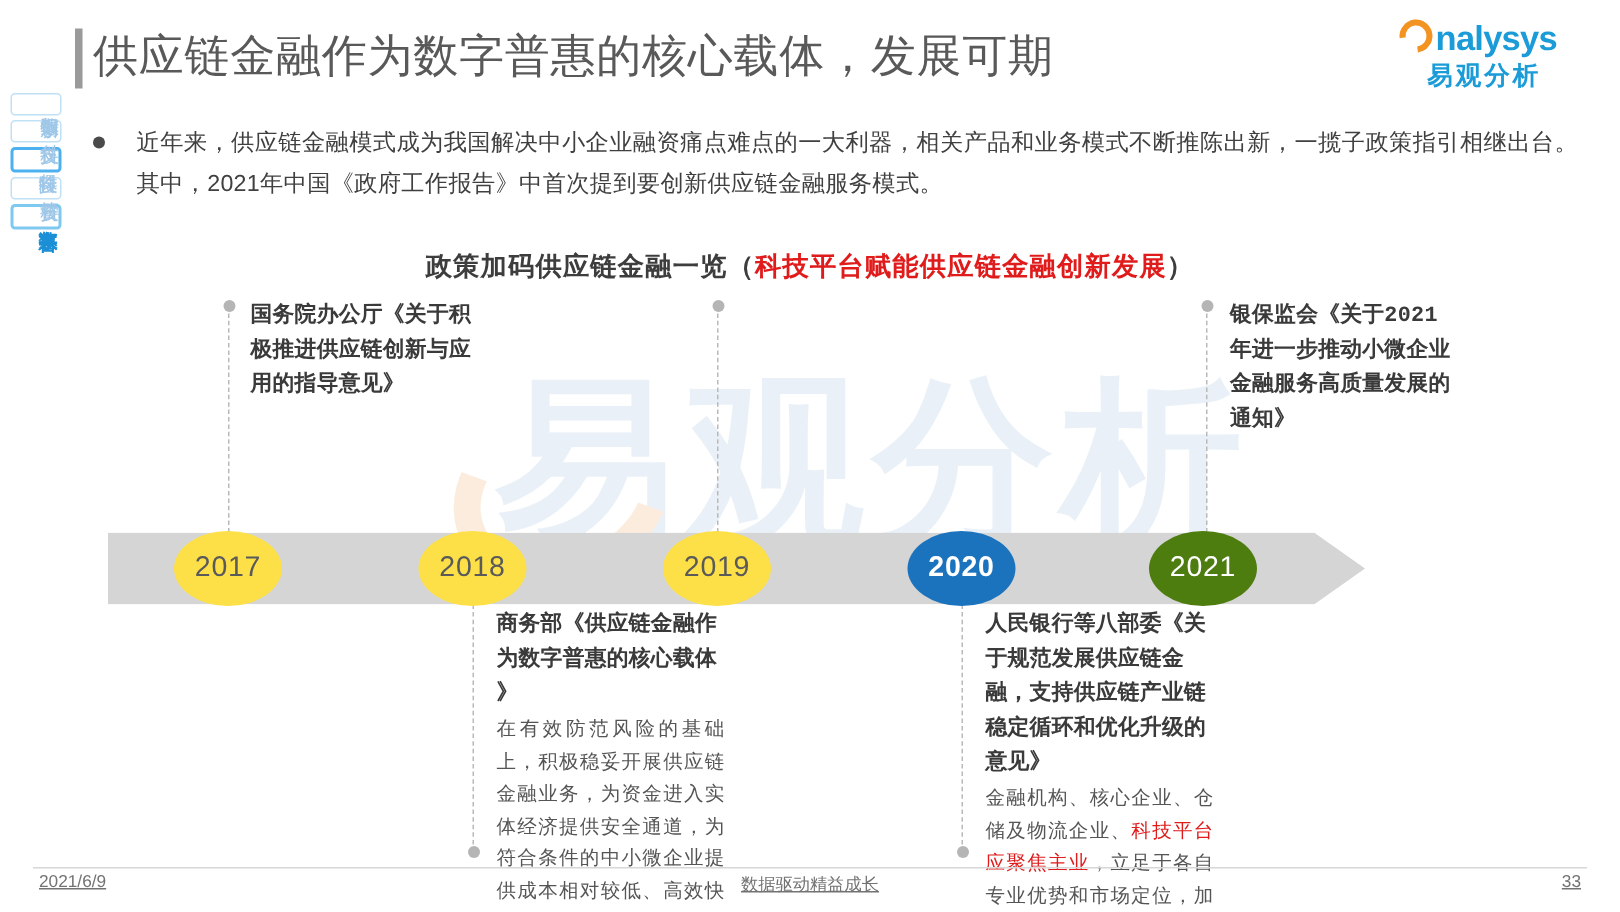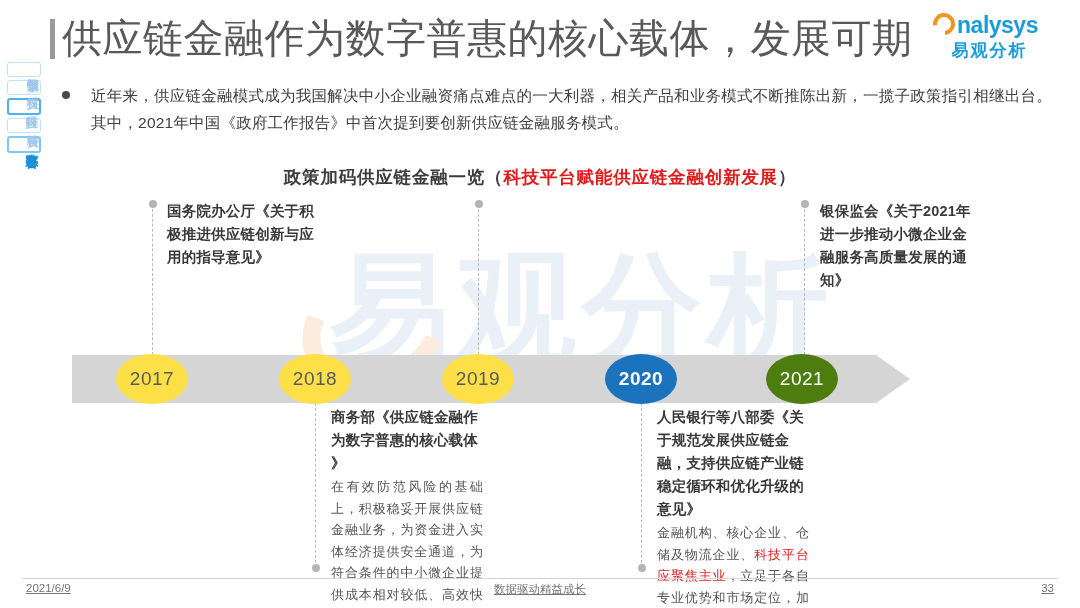--- a/index.html
+++ b/index.html
@@ -79,21 +79,21 @@
   #header-accent {
     position: absolute;
     left: 50px; top: 19px;
     width: 5px; height: 40px;
     background: #9a9a9a;
     z-index: 4;
   }
   #page-title {
     position: absolute;
     left: 62px; top: 18px;
-    font-size: 40px;
+    font-size: 30px;
     line-height: 40px;
     color: #595959;
     font-weight: normal;
     letter-spacing: .5px;
     white-space: nowrap;
     z-index: 4;
   }
 
   
   #logo {
@@ -216,20 +216,21 @@
     border-radius: 50%;
     background: #b5b5b5;
   }
   .connector.up .knob { top: -4px; }
   .connector.down .knob { bottom: -4px; }
 
   
   .card {
     position: absolute;
     z-index: 3;
+    font-family: Liberation Mono, monospace;
   }
   .card-title {
     font-size: 14.5px;
     font-weight: bold;
     color: #3a3a3a;
     line-height: 23px;
     letter-spacing: .2px;
   }
   .card-body {
     font-size: 13px;

